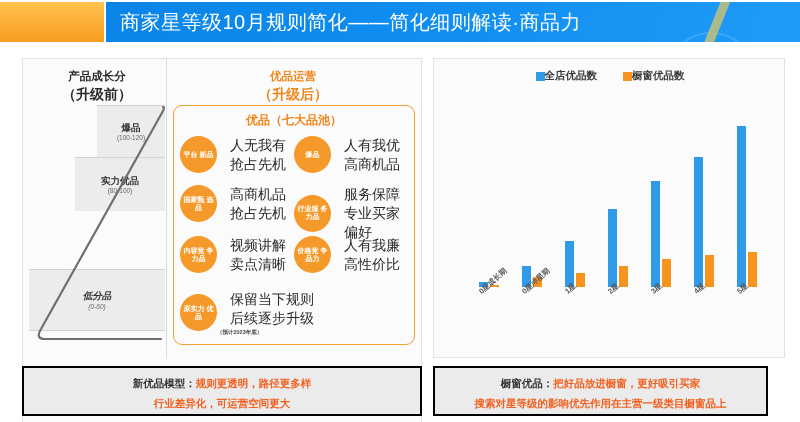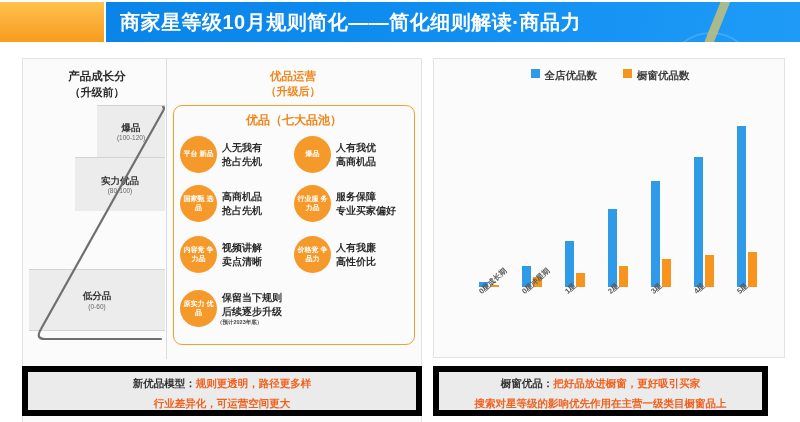--- a/index.html
+++ b/index.html
@@ -25,59 +25,59 @@
     position: absolute; top: -12px; left: 608px; width: 9px; height: 58px;
     background: #c3c07a; border-radius: 5px;
     transform: rotate(22deg); opacity: .85;
   }
   .hdr-stripe2 {
     position: absolute; top: 30px; left: 560px; width: 90px; height: 90px;
     border: 2px solid rgba(255,255,255,.16); border-radius: 50%;
   }
   .hdr-title {
     position: absolute; left: 14px; top: 50%; transform: translateY(-50%);
-    color: #ffffff; font-size: 20px; font-weight: bold; letter-spacing: .5px;
+    color: #ffffff; font-size: 20px; font-weight: normal; letter-spacing: .5px;
     white-space: nowrap;
   }
 
   
   .panel {
     position: absolute; background: #fbfbfb; border: 1px solid #e3e3e3;
   }
   #panel-left  { left: 22px;  top: 58px; width: 400px; height: 368px; }
   #panel-right { left: 433px; top: 58px; width: 352px; height: 300px; }
 
   .divider-v {
     position: absolute; left: 143px; top: 0; width: 1px; height: 300px;
     background: #dcdcdc;
   }
 
   
   .col-head { position: absolute; text-align: center; line-height: 1.35; }
   .col-head .l1 { font-size: 11.5px; font-weight: bold; }
-  .col-head .l2 { font-size: 11px; font-weight: bold; }
+  .col-head .l2 { font-size: 14px; font-weight: bold; }
   #head-before { left: 10px; top: 10px; width: 128px; color: #2a2a2a; }
-  #head-after  { left: 150px; top: 10px; width: 240px; color: #f08519; font-family: Liberation Mono, monospace; }
+  #head-after  { left: 150px; top: 10px; width: 240px; color: #f08519; }
 
   
   #pyramid { position: absolute; left: 6px; top: 46px; width: 136px; height: 240px; }
   .tier {
     position: absolute; right: 0;
     background: #ececec;
     border-top: 1px solid #d3d3d3;
     display: flex; flex-direction: column;
     align-items: center; justify-content: center;
     text-align: center; color: #333;
   }
   .tier .tname { font-size: 9.5px; font-weight: bold; line-height: 1.2; }
   .tier .trange { font-size: 6.5px; color: #666; margin-top: 1px; }
   #tier0 { top: 0px;   height: 52px; width: 68px; }
   #tier1 { top: 52px;  height: 54px; width: 90px; }
   #tier2 { top: 106px; height: 58px; width: 112px; }
-  #tier3 { top: 164px; height: 62px; width: 136px; border-bottom: 1px solid #d3d3d3; }
+  #tier3 { top: 164px; height: 62px; width: 136px; border-bottom: 1px solid #d3d3d3; font-style: italic; }
 
   .pyr-outline {
     position: absolute; left: 0; top: 0; width: 136px; height: 240px;
     pointer-events: none;
   }
 
   
   #pool-box {
     position: absolute; left: 150px; top: 46px; width: 242px; height: 240px;
     border: 1.6px solid #f0a030; border-radius: 9px; background: #fbfbfb;
@@ -91,32 +91,32 @@
   }
   .pool-item { position: absolute; display: flex; align-items: center; }
   .bubble {
     width: 37px; height: 37px; border-radius: 50%;
     background: #f59a2a;
     display: flex; align-items: center; justify-content: center;
     text-align: center; color: #fff; font-size: 7px; font-weight: bold;
     line-height: 1.15; flex: 0 0 auto; padding: 2px;
   }
   .pool-text {
-    margin-left: 5px; font-size: 10px; font-weight: bold; color: #2b2b2b;
+    margin-left: 13px; font-size: 14px; font-weight: normal; color: #2b2b2b;
     line-height: 1.35; white-space: pre-line;
   }
   .pool-note { display:block; font-size: 5.5px; font-weight: bold; color:#4a4a4a; margin-top:1px; }
 
   
   #chart-area { position: absolute; left: 10px; top: 8px; width: 332px; height: 284px; }
   #legend {
     position: absolute; left: 0; top: 2px; width: 100%;
     display: flex; justify-content: center; gap: 26px; align-items: center;
   }
-  .leg-item { display: flex; align-items: flex-start; gap: 5px; }
+  .leg-item { display: flex; align-items: center; }
   .leg-sw { width: 9px; height: 9px; }
   .leg-lb { font-size: 10.5px; font-weight: bold; color: #3b3b3b; }
 
   #plot {
     position: absolute; left: 24px; top: 36px; width: 300px; height: 184px;
   }
   .grp {
     position: absolute; bottom: 0; width: 34px;
     display: flex; align-items: flex-end; justify-content: center; gap: 2px;
     height: 100%;
@@ -128,21 +128,21 @@
   #xaxis { position: absolute; left: 24px; top: 222px; width: 300px; height: 56px; }
   .xtick {
     position: absolute; top: 0; width: 44px; text-align: left;
     font-size: 7.5px; font-weight: bold; color: #5a5a5a;
     transform-origin: left top; transform: rotate(-42deg);
     white-space: nowrap;
   }
 
   
   .footer {
-    position: absolute; background: #ebebeb; border: 6px solid #000000;
+    position: absolute; background: #ebebeb; border: 2px solid #000000;
     display: flex; align-items: center; justify-content: center;
   }
   #footer-left  { left: 22px;  top: 366px; width: 400px; height: 50px; }
   #footer-right { left: 433px; top: 366px; width: 335px; height: 50px; }
   .f-inner { text-align: center; line-height: 1.55; }
   .f-lab { font-size: 10.5px; font-weight: bold; color: #333; }
   .f-em  { font-size: 10.5px; font-weight: bold; color: #f2601e; }
   .f-line2 { font-size: 10.5px; font-weight: bold; color: #f2601e; }
 </style>
 </head>

